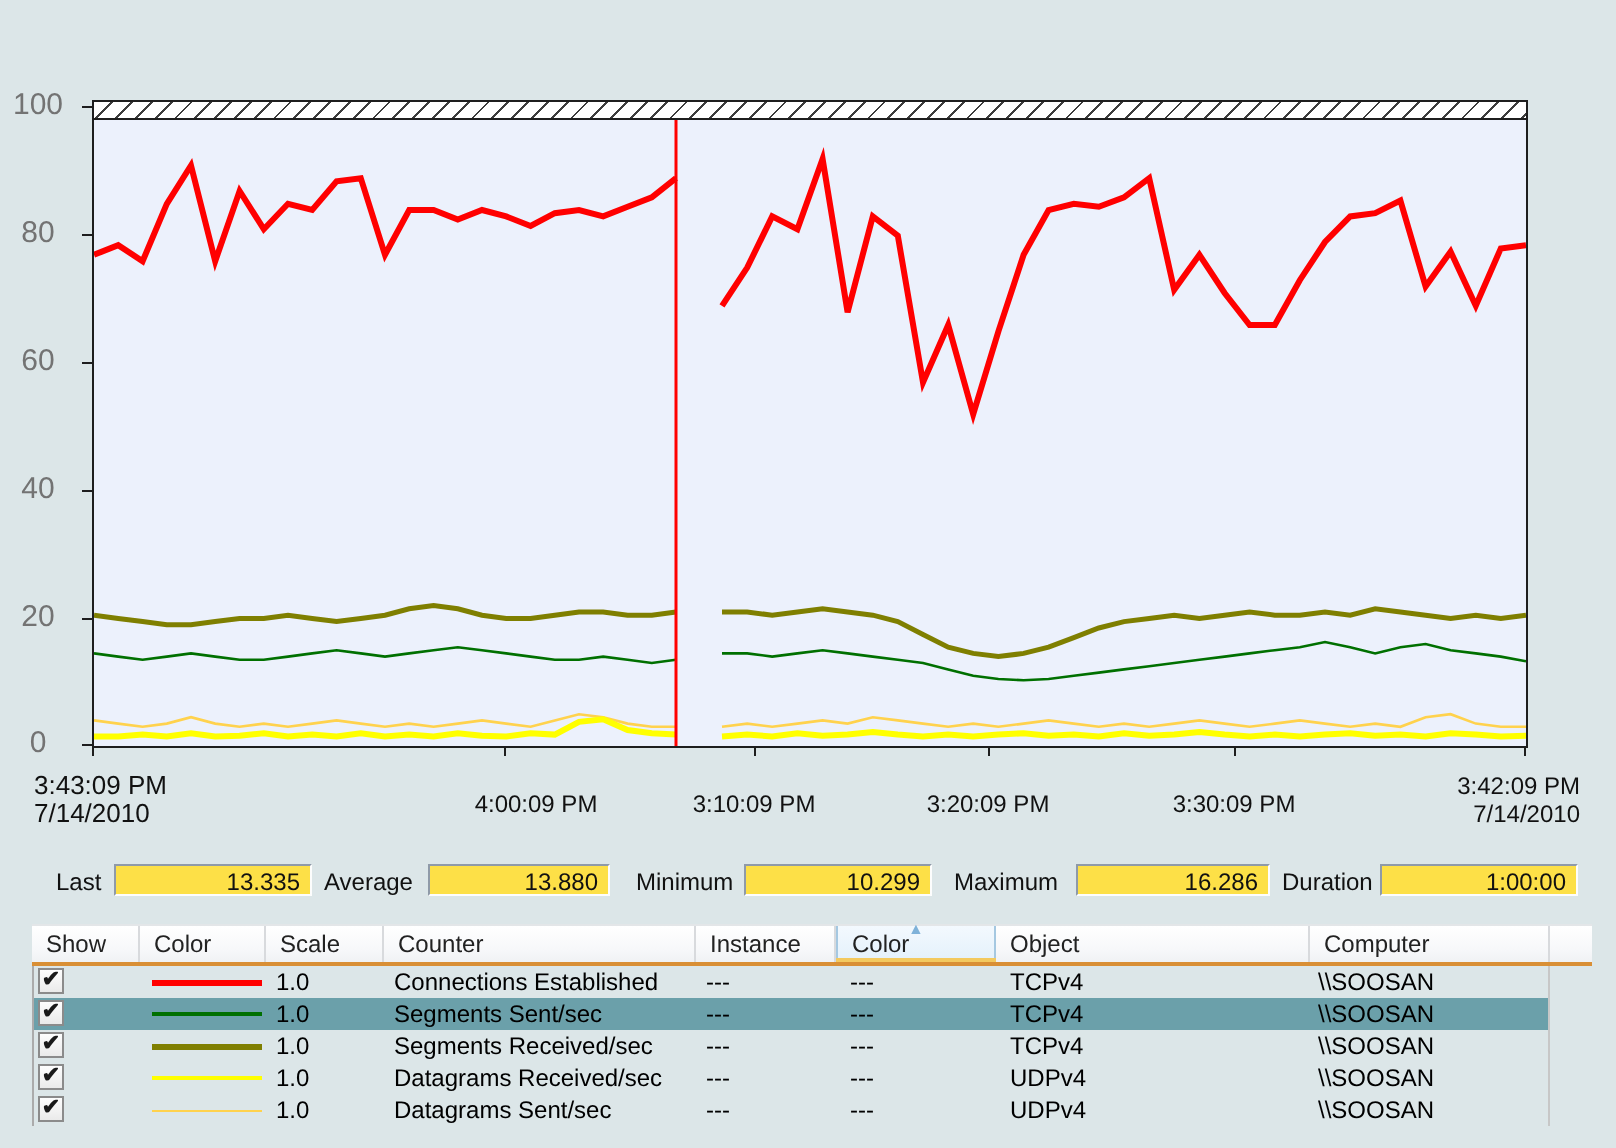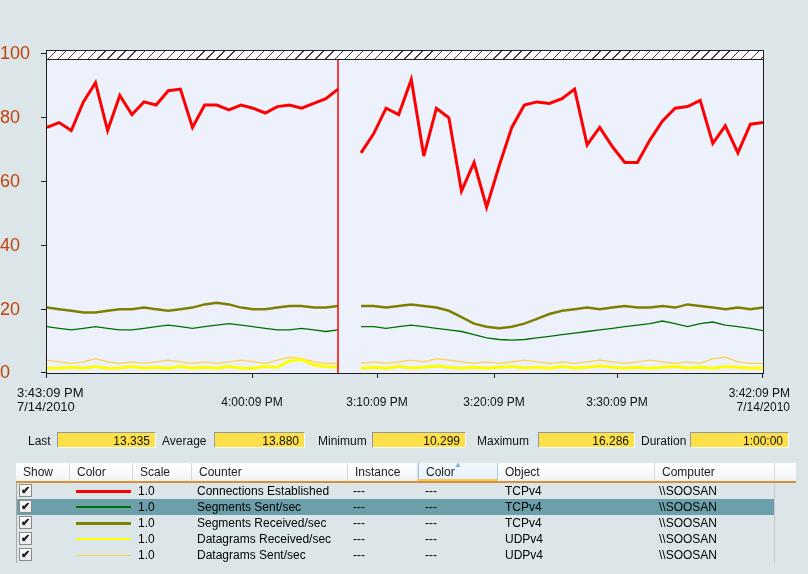--- a/index.html
+++ b/index.html
@@ -7,22 +7,22 @@
     width:808px;height:574px;
     background:#dce6e8;
     font-family:"Liberation Sans", sans-serif;
     position:relative;overflow:hidden;
     color:#111;
     -webkit-font-smoothing:antialiased;
   }
 
   
   #ylabels span{
-    position:absolute;left:0;width:38px;text-align:left;
-    font-size:18px;line-height:14px;color:#c2410c;
+    position:absolute;left:0;width:38px;text-align:center;
+    font-size:15px;line-height:14px;color:#737373;
   }
   #plot{
     position:absolute;left:46px;top:50px;width:716px;height:322px;
     background:#ecf1fc;border:1px solid #1e1e1e;
   }
   #timebar{
     position:absolute;left:0;top:0;width:716px;height:8px;
     background:repeating-linear-gradient(135deg,#ffffff 0 6px,#3d3d3d 6px 7px);
     border-bottom:1px solid #1e1e1e;
   }
@@ -115,21 +115,21 @@
 <div class="xtick" style="left:252px"></div>
 <div class="xtick" style="left:377px"></div>
 <div class="xtick" style="left:494px"></div>
 <div class="xtick" style="left:617px"></div>
 <div class="xtick" style="left:762px"></div>
 
 <div id="xlab-left">
   <div>3:43:09 PM</div>
   <div>7/14/2010</div>
 </div>
-<div class="xlab" style="left:252px">4:00:09 PM</div>
+<div class="xlab" style="left:268px">4:00:09 PM</div>
 <div class="xlab" style="left:377px">3:10:09 PM</div>
 <div class="xlab" style="left:494px">3:20:09 PM</div>
 <div class="xlab" style="left:617px">3:30:09 PM</div>
 <div id="xlab-right">
   <div>3:42:09 PM</div>
   <div>7/14/2010</div>
 </div>
 
 <div class="stat-label" style="left:28px">Last</div>
 <div class="stat-box" style="left:57px;width:99px">13.335</div>

